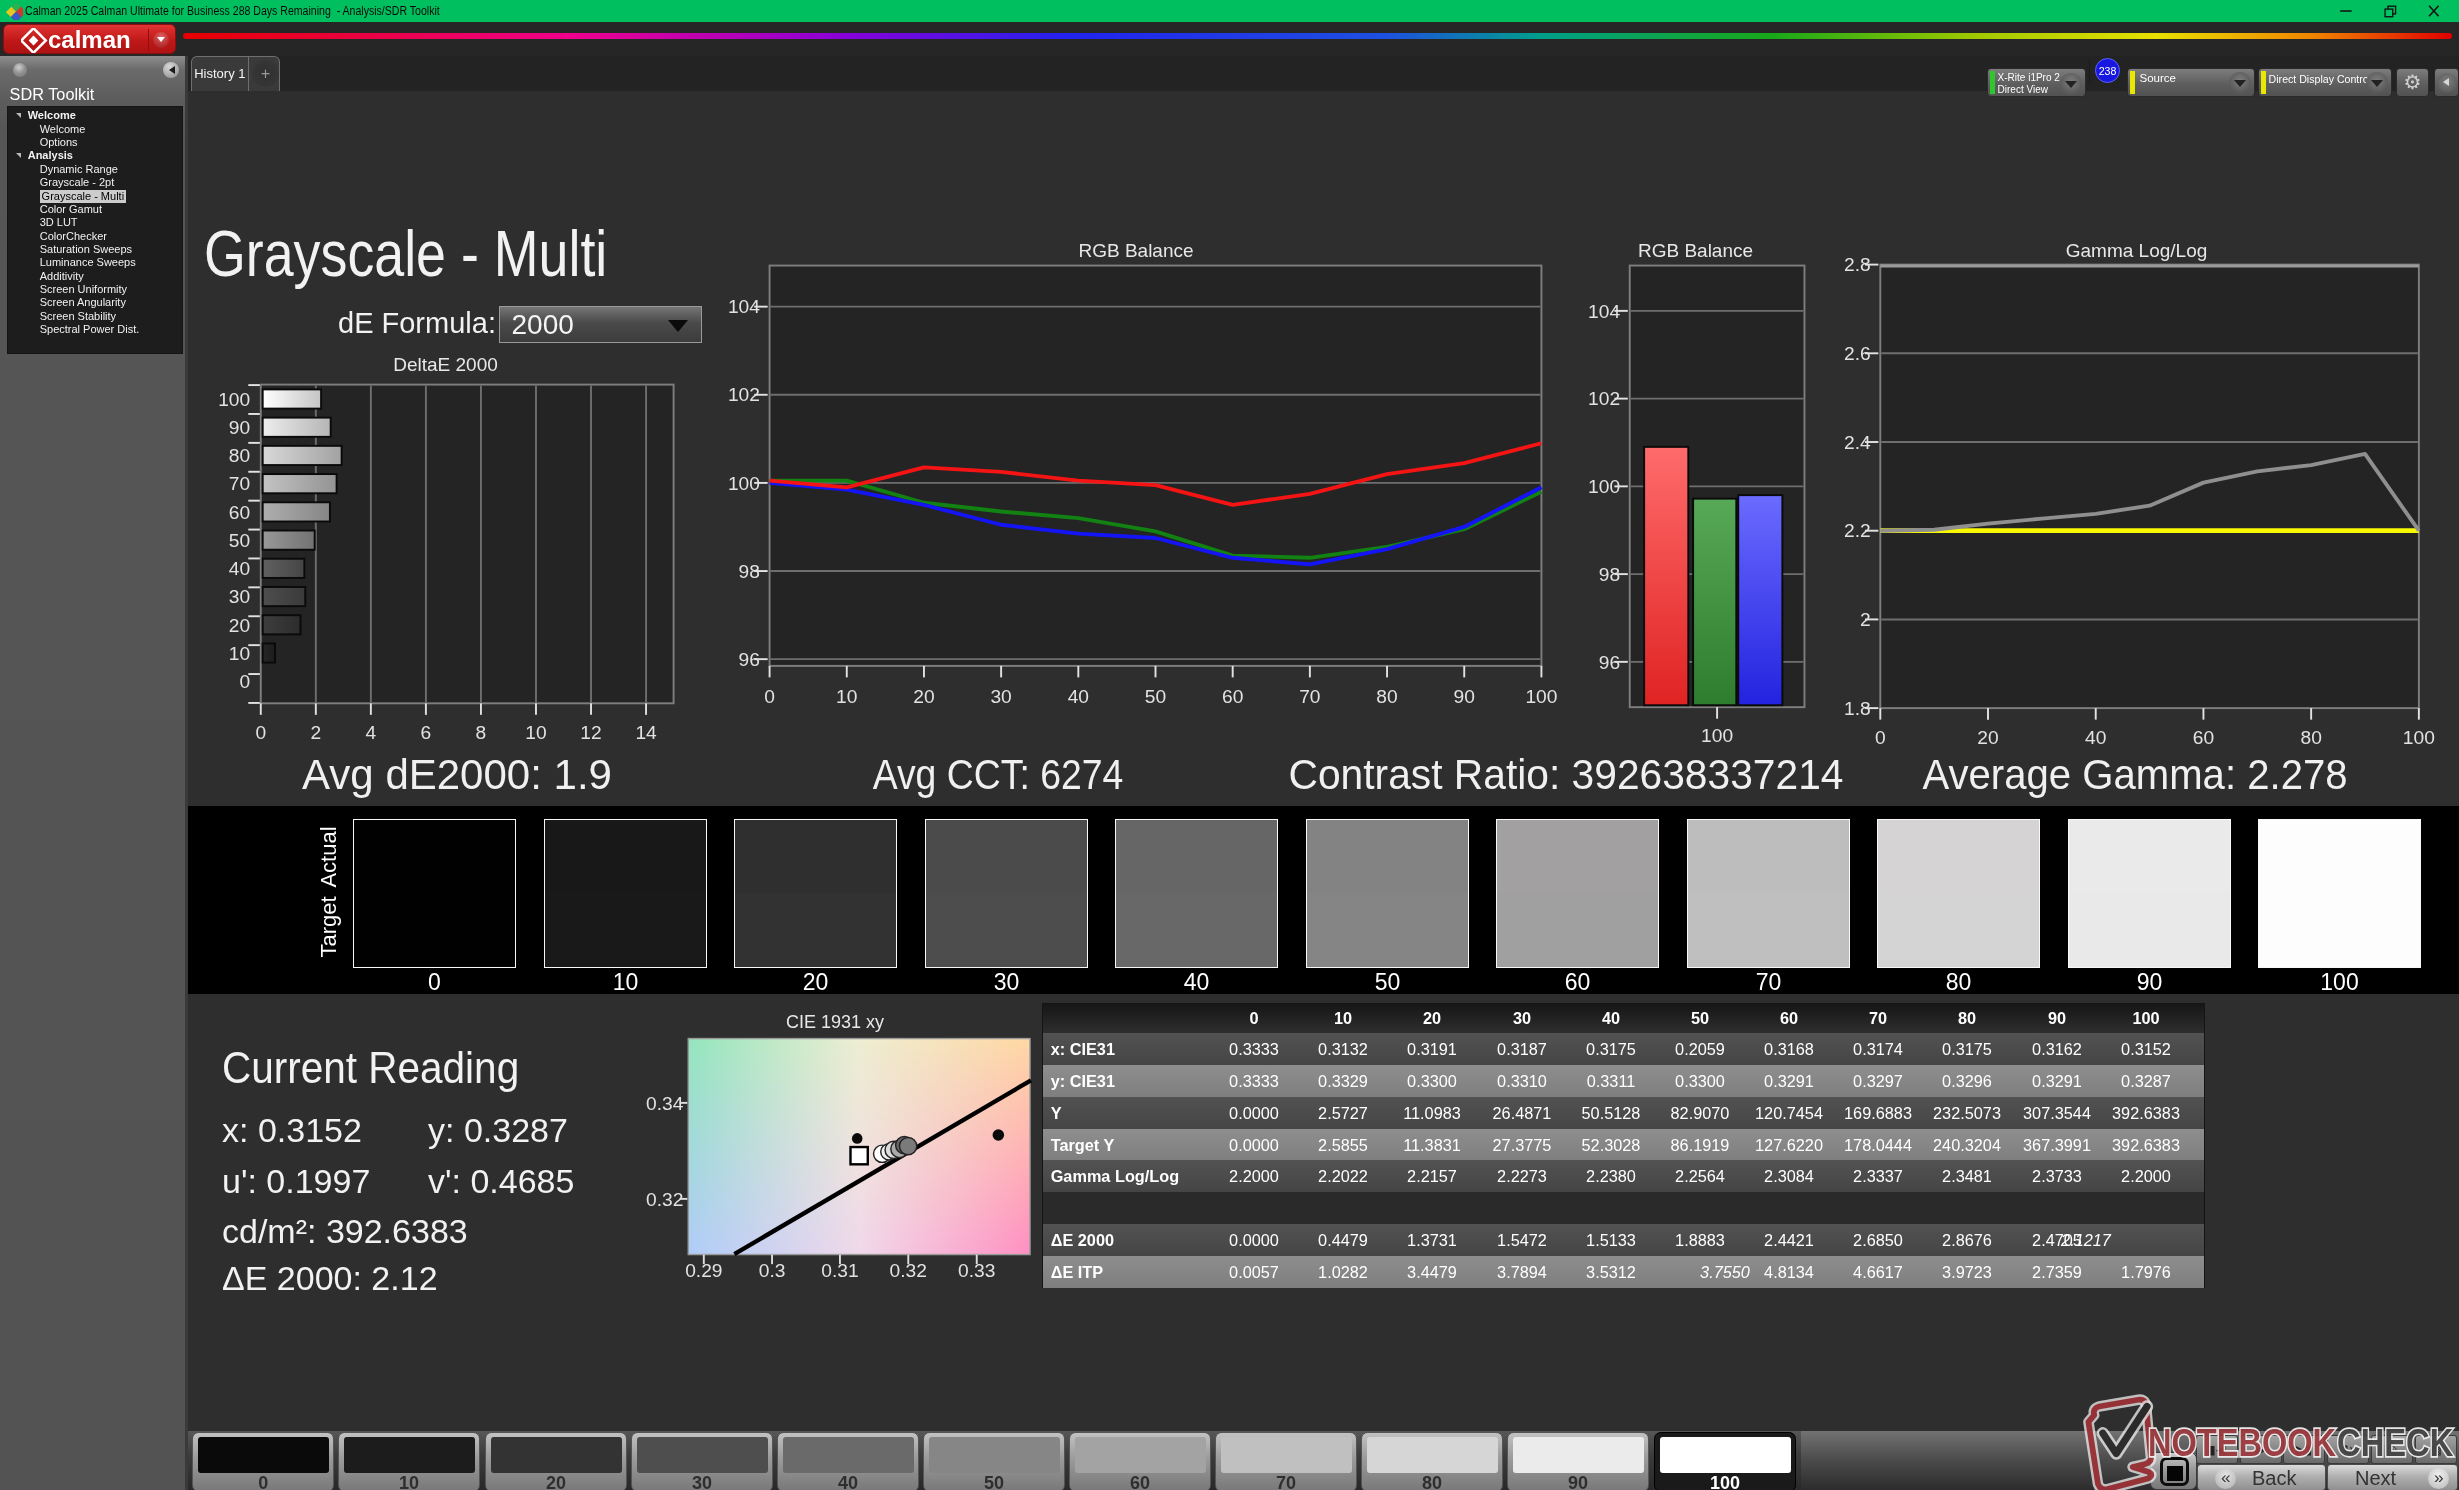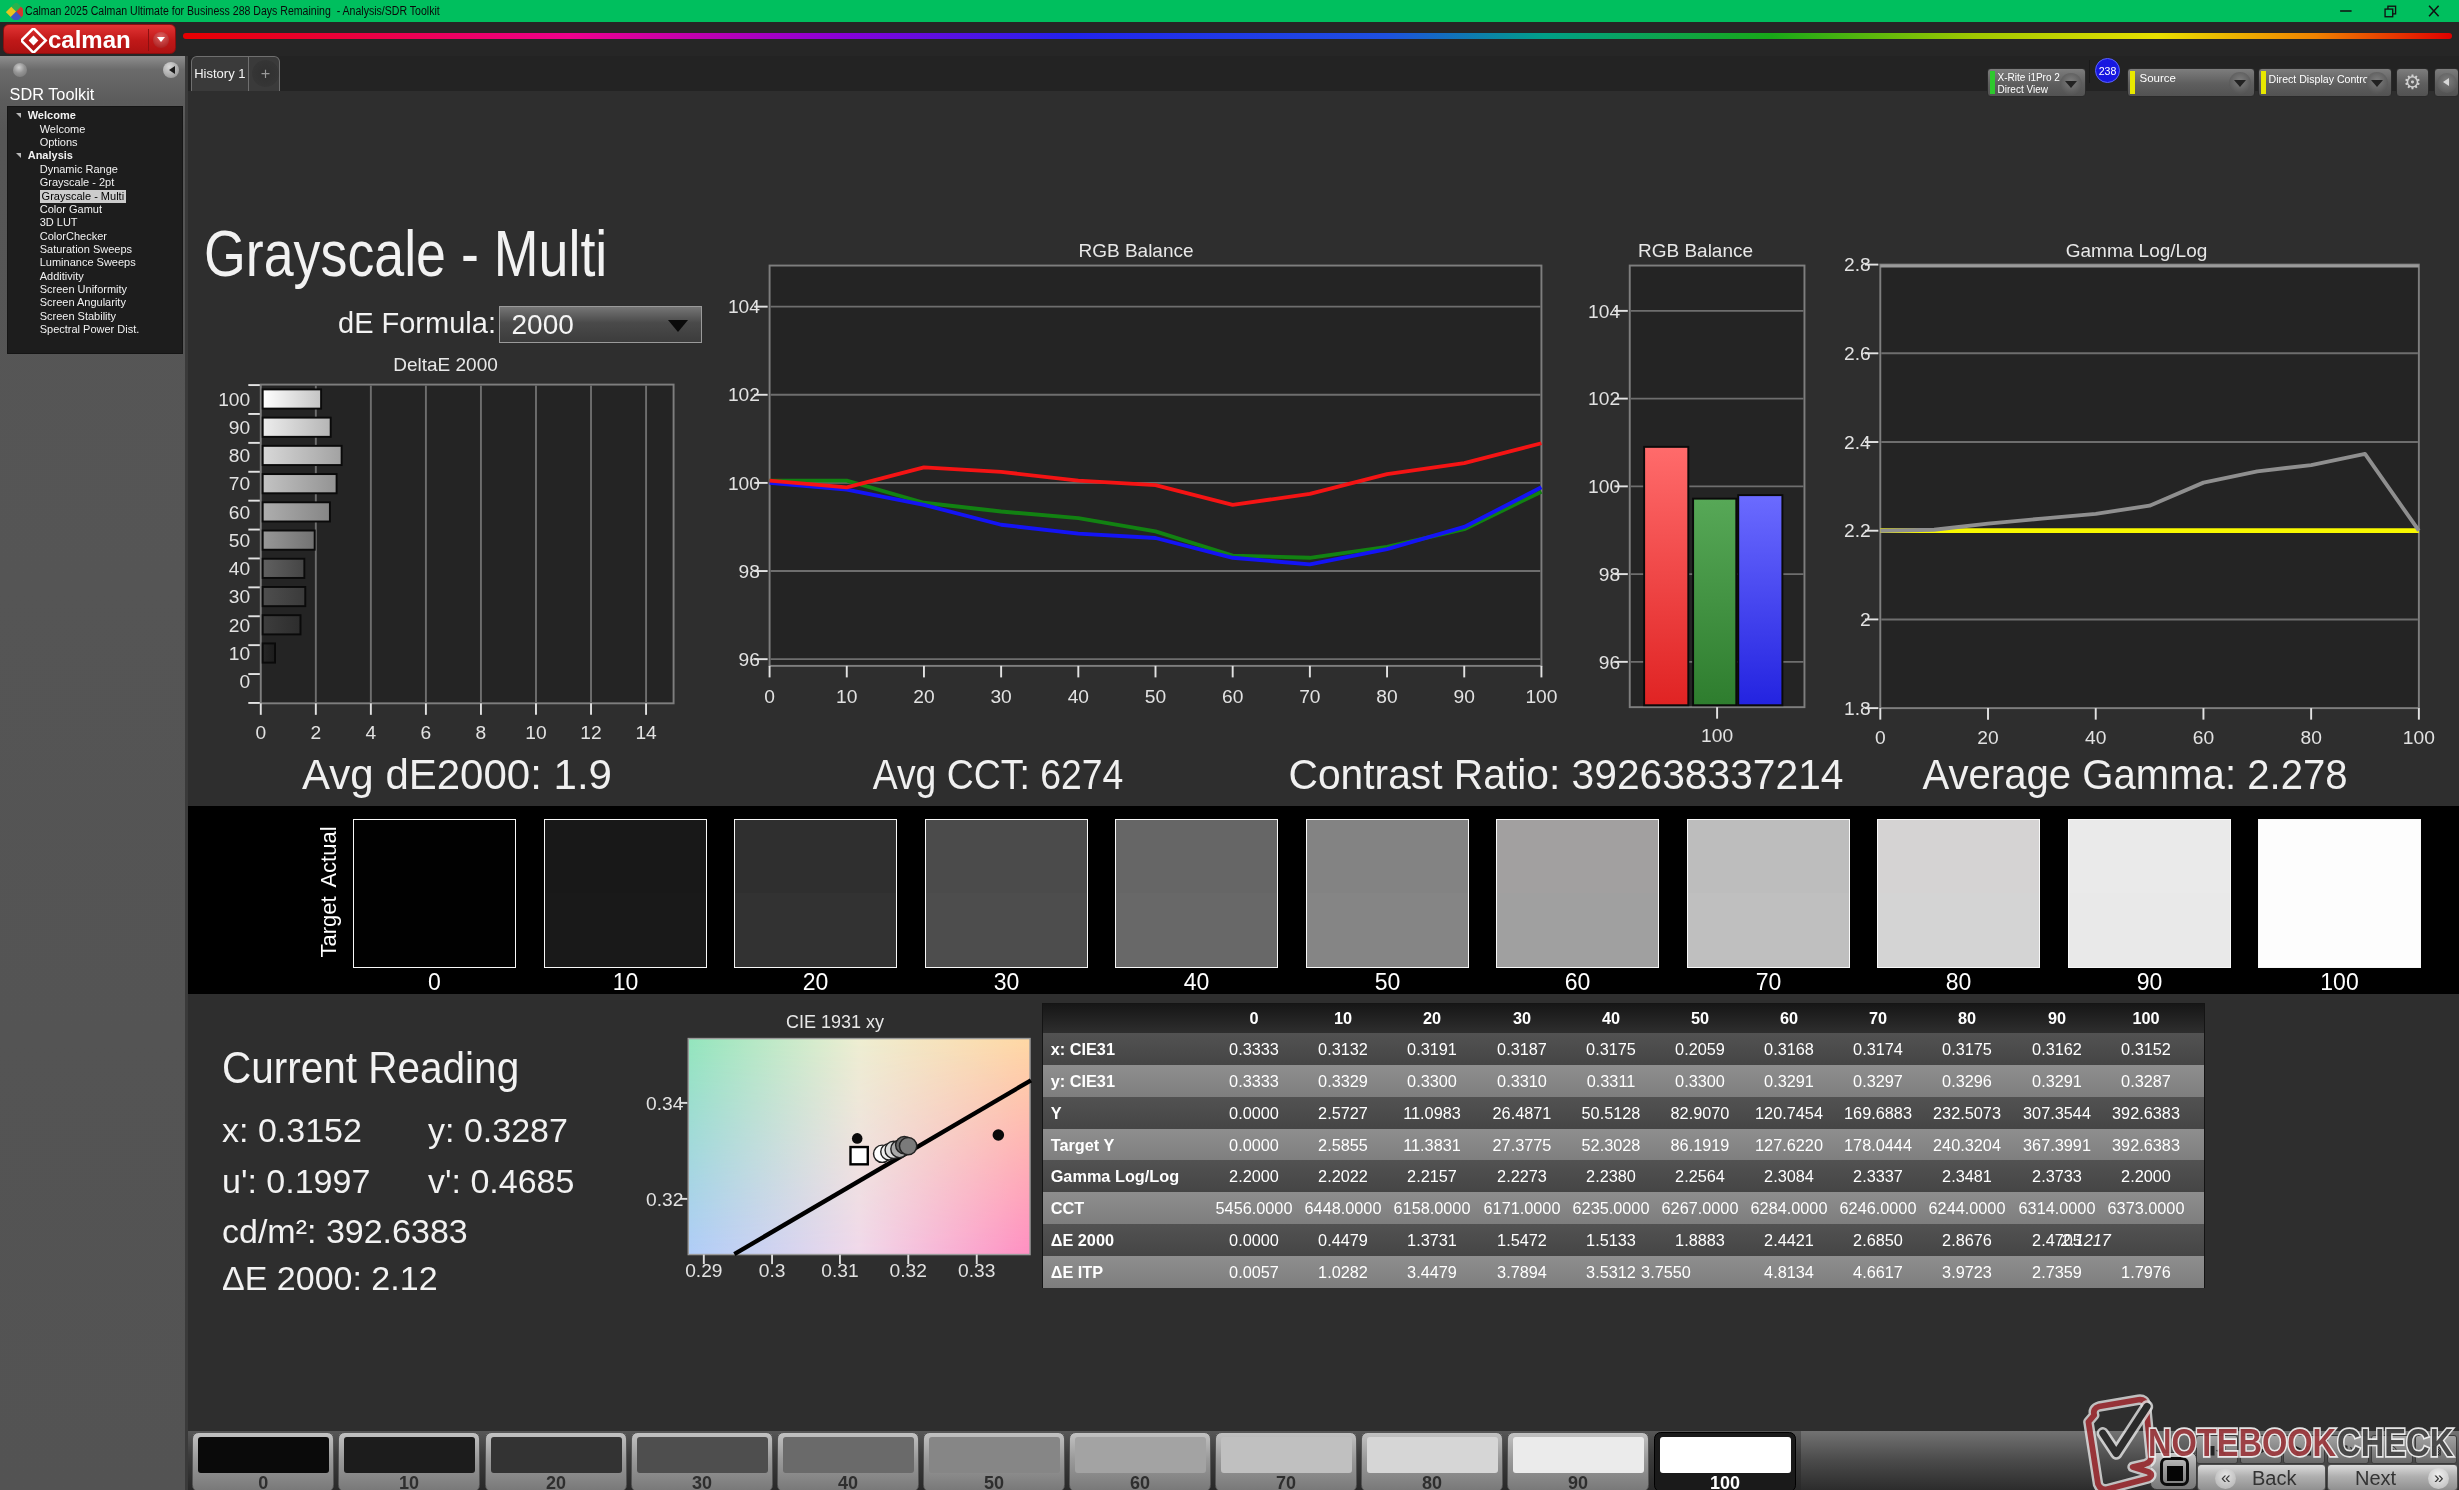--- a/index.html
+++ b/index.html
@@ -586,34 +586,20 @@
         <div class="tcell" style="left:345px;">2.2157</div>
         <div class="tcell" style="left:435px;">2.2273</div>
         <div class="tcell" style="left:524px;">2.2380</div>
         <div class="tcell" style="left:613px;">2.2564</div>
         <div class="tcell" style="left:702px;">2.3084</div>
         <div class="tcell" style="left:791px;">2.3337</div>
         <div class="tcell" style="left:880px;">2.3481</div>
         <div class="tcell" style="left:970px;">2.3733</div>
         <div class="tcell" style="left:1059px;">2.2000</div>
       </div>
-      <div class="trow rlight" style="top:188px">
-        <div class="tlab">CCT</div>
-        <div class="tcell" style="left:167px;">5456.0000</div>
-        <div class="tcell" style="left:256px;">6448.0000</div>
-        <div class="tcell" style="left:345px;">6158.0000</div>
-        <div class="tcell" style="left:435px;">6171.0000</div>
-        <div class="tcell" style="left:524px;">6235.0000</div>
-        <div class="tcell" style="left:613px;">6267.0000</div>
-        <div class="tcell" style="left:702px;">6284.0000</div>
-        <div class="tcell" style="left:791px;">6246.0000</div>
-        <div class="tcell" style="left:880px;">6244.0000</div>
-        <div class="tcell" style="left:970px;">6314.0000</div>
-        <div class="tcell" style="left:1059px;">6373.0000</div>
-      </div>
       <div class="trow rdark" style="top:220px">
         <div class="tlab">ΔE 2000</div>
         <div class="tcell" style="left:167px;">0.0000</div>
         <div class="tcell" style="left:256px;">0.4479</div>
         <div class="tcell" style="left:345px;">1.3731</div>
         <div class="tcell" style="left:435px;">1.5472</div>
         <div class="tcell" style="left:524px;">1.5133</div>
         <div class="tcell" style="left:613px;">1.8883</div>
         <div class="tcell" style="left:702px;">2.4421</div>
         <div class="tcell" style="left:791px;">2.6850</div>
@@ -621,21 +607,21 @@
         <div class="tcell" style="left:970px;">2.4705</div>
         <div class="tcell" style="left:999px;font-style:italic;">2.1217</div>
       </div>
       <div class="trow rlight" style="top:252px">
         <div class="tlab">ΔE ITP</div>
         <div class="tcell" style="left:167px;">0.0057</div>
         <div class="tcell" style="left:256px;">1.0282</div>
         <div class="tcell" style="left:345px;">3.4479</div>
         <div class="tcell" style="left:435px;">3.7894</div>
         <div class="tcell" style="left:524px;">3.5312</div>
-        <div class="tcell" style="left:579px;">3.7550</div>
+        <div class="tcell" style="left:638px;font-style:italic;">3.7550</div>
         <div class="tcell" style="left:702px;">4.8134</div>
         <div class="tcell" style="left:791px;">4.6617</div>
         <div class="tcell" style="left:880px;">3.9723</div>
         <div class="tcell" style="left:970px;">2.7359</div>
         <div class="tcell" style="left:1059px;">1.7976</div>
       </div>
     </div>
 
   <div class="abs" id="botbar">
       <div class="gbtn" style="left:4.3px;">

